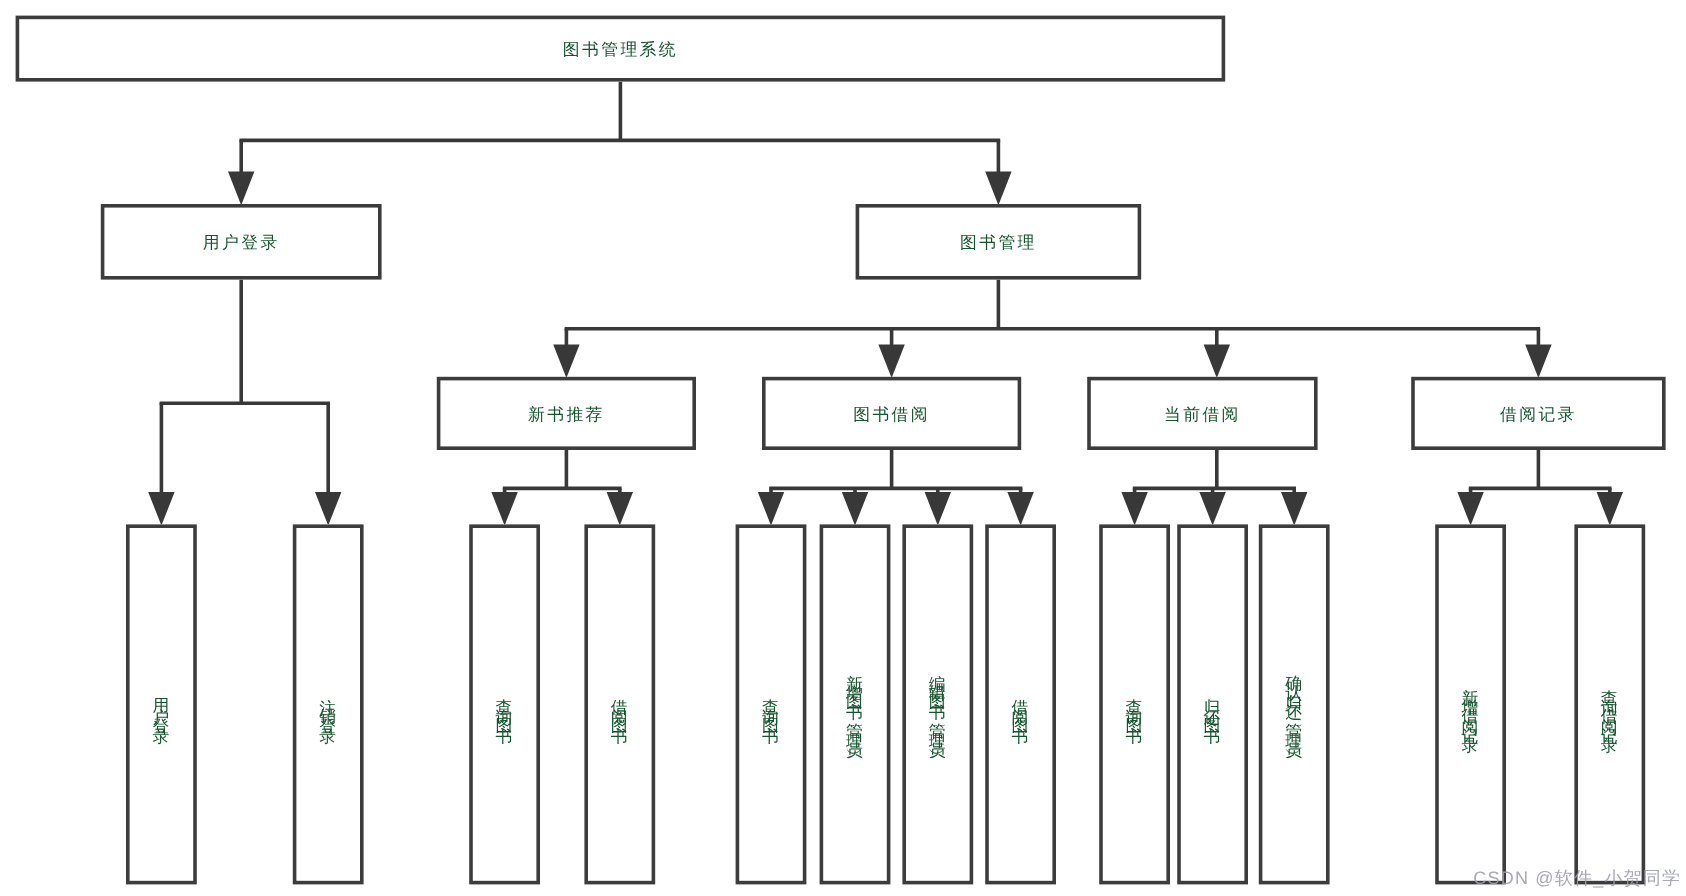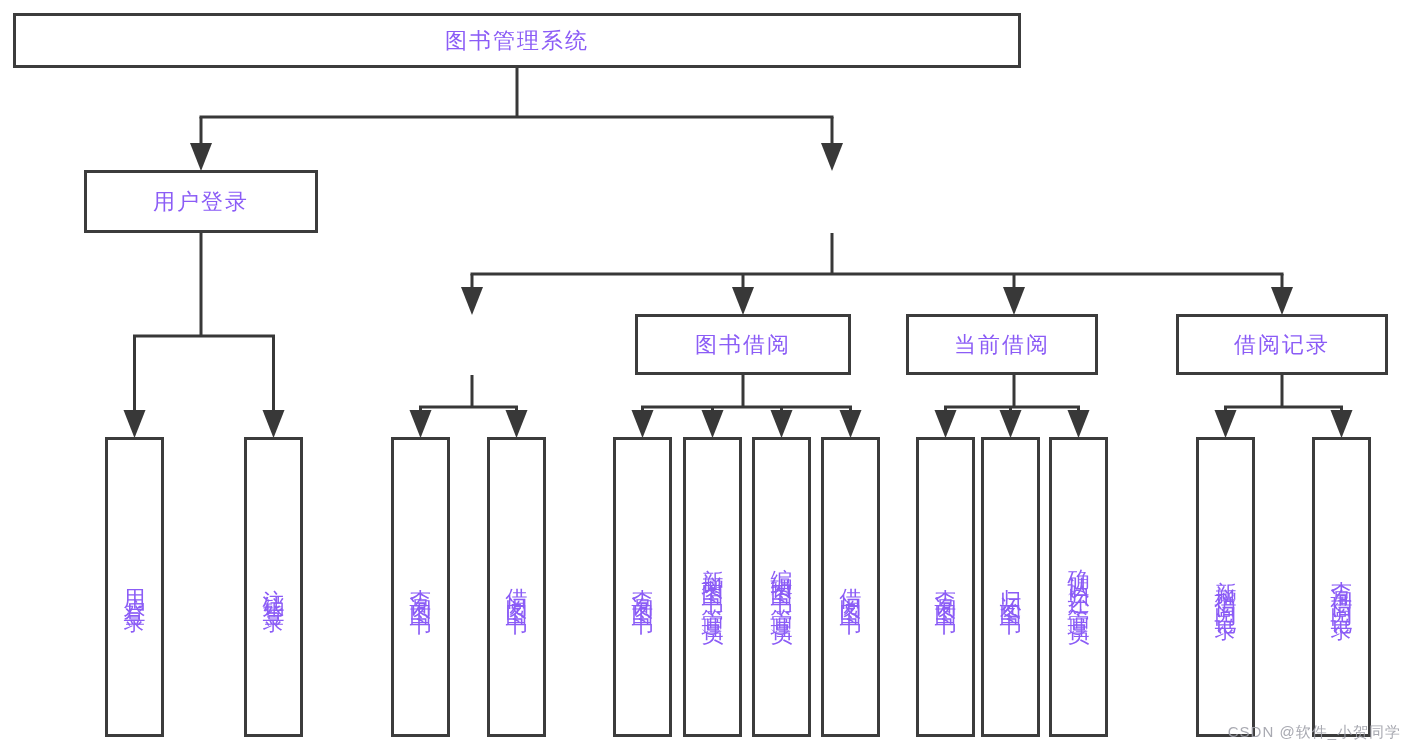--- a/index.html
+++ b/index.html
@@ -21,22 +21,22 @@
     position: absolute;
     box-sizing: border-box;
     background: #ffffff;
     border: 3px solid #3c3c3c;
     display: flex;
     align-items: center;
     justify-content: center;
     z-index: 2;
   }
   .node span {
-    font-size: 22px;
-    color: #8b5cf6;
+    font-size: 14px;
+    color: #14532d;
     letter-spacing: 2px;
     white-space: nowrap;
     line-height: 1;
   }
   .node.vertical span {
     writing-mode: vertical-rl;
     text-orientation: mixed;
     letter-spacing: 8px;
     white-space: normal;
   }
@@ -123,20 +123,26 @@
         <polygon points="1330.5,410 1352.5,410 1341.5,438" fill="#383838"></polygon>
       </g>
     </svg>
   <div id="watermark">CSDN @软件_小贺同学</div>
 <div class="node" style="left: 13px; top: 13px; width: 1008px; height: 55px;">
       <span>图书管理系统</span>
     </div>
     <div class="node" style="left: 84px; top: 170px; width: 234px; height: 63px;">
       <span>用户登录</span>
     </div>
+    <div class="node" style="left: 713px; top: 170px; width: 238px; height: 63px;">
+      <span>图书管理</span>
+    </div>
+    <div class="node" style="left: 364px; top: 314px; width: 216px; height: 61px;">
+      <span>新书推荐</span>
+    </div>
     <div class="node" style="left: 635px; top: 314px; width: 216px; height: 61px;">
       <span>图书借阅</span>
     </div>
     <div class="node" style="left: 906px; top: 314px; width: 192px; height: 61px;">
       <span>当前借阅</span>
     </div>
     <div class="node" style="left: 1176px; top: 314px; width: 212px; height: 61px;">
       <span>借阅记录</span>
     </div>
     <div class="node vertical" style="left: 105px; top: 437px; width: 59px; height: 300px;">

